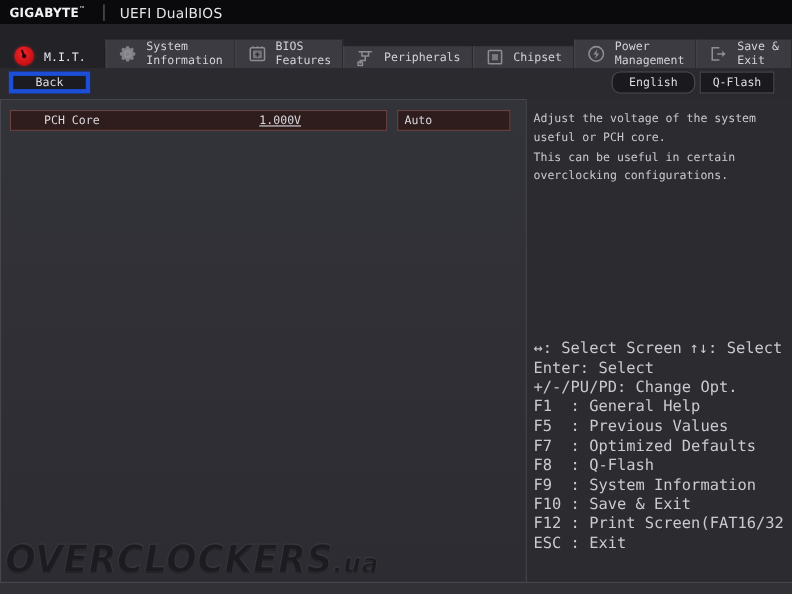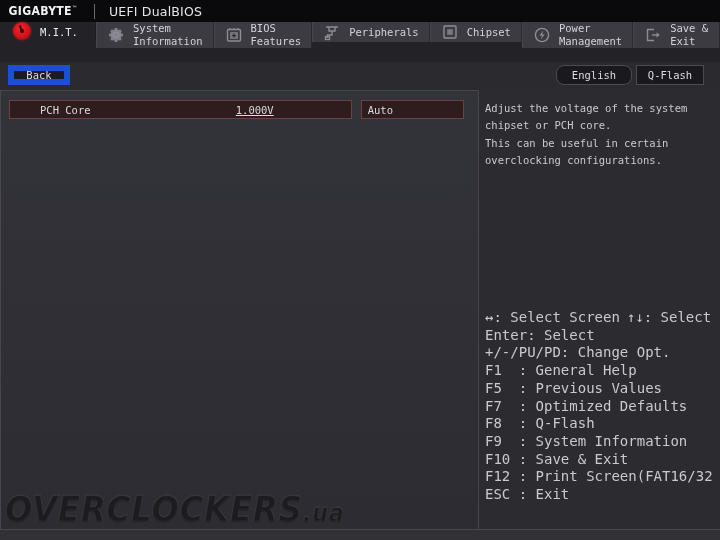--- a/index.html
+++ b/index.html
@@ -46,21 +46,21 @@
     color: #e6e6ea;
     letter-spacing: 0.2px;
   }
 
   
   .tabstrip {
     position: absolute; left: 0; top: 22px;
     width: 720px; height: 40px;
     background: #232327;
     display: flex;
-    align-items: flex-start;
+    align-items: flex-end;
   }
   .tab {
     position: relative;
     display: flex;
     align-items: center;
     gap: 7px;
     padding: 0 10px 0 9px;
     background: #3b3b41;
     border-right: 1px solid #2a2a2e;
     border-left: 1px solid #46464c;
@@ -115,23 +115,23 @@
     position: absolute;
     height: 20px;
     background: #1a1a1e;
     border: 1px solid #4a4a50;
     color: #dcdce2;
     font-size: 10.5px;
     display: flex; align-items: center; justify-content: center;
     cursor: pointer;
   }
   .btn-back {
-    left: 8px; top: 3px; width: 62px;
+    left: 8px; top: 3px; width: 74px;
     background: #1c1c20;
-    border: 6px solid #1d4ed8;
+    border: 4px solid #1d4ed8;
   }
   .btn-english { left: 556px; top: 3px; width: 76px; border-radius: 8px; }
   .btn-qflash  { left: 636px; top: 3px; width: 68px; }
 
   
   .content {
     position: absolute; left: 0; top: 90px;
     width: 720px; height: 440px;
     background: #313136;
   }
@@ -349,21 +349,21 @@
       </div>
 
       <div class="watermark"><span>OVERCLOCKERS</span><span class="suffix">.ua</span></div>
     </div>
 
     <div class="divider"></div>
 
     <div class="right-pane">
       <div class="helptext">
         <div>Adjust the voltage of the system</div>
-        <div>chipset or PCH core.</div>
+        <div>useful or PCH core.</div>
         <div>This can be useful in certain</div>
         <div>overclocking configurations.</div>
       </div>
 
       <div class="keylegend">
         <div class="keyline"><span class="grp">↔: Select Screen</span><span>↑↓: Select Item</span></div>
         <div class="keyline">Enter: Select</div>
         <div class="keyline">+/-/PU/PD: Change Opt.</div>
         <div class="keyline">F1  : General Help</div>
         <div class="keyline">F5  : Previous Values</div>

